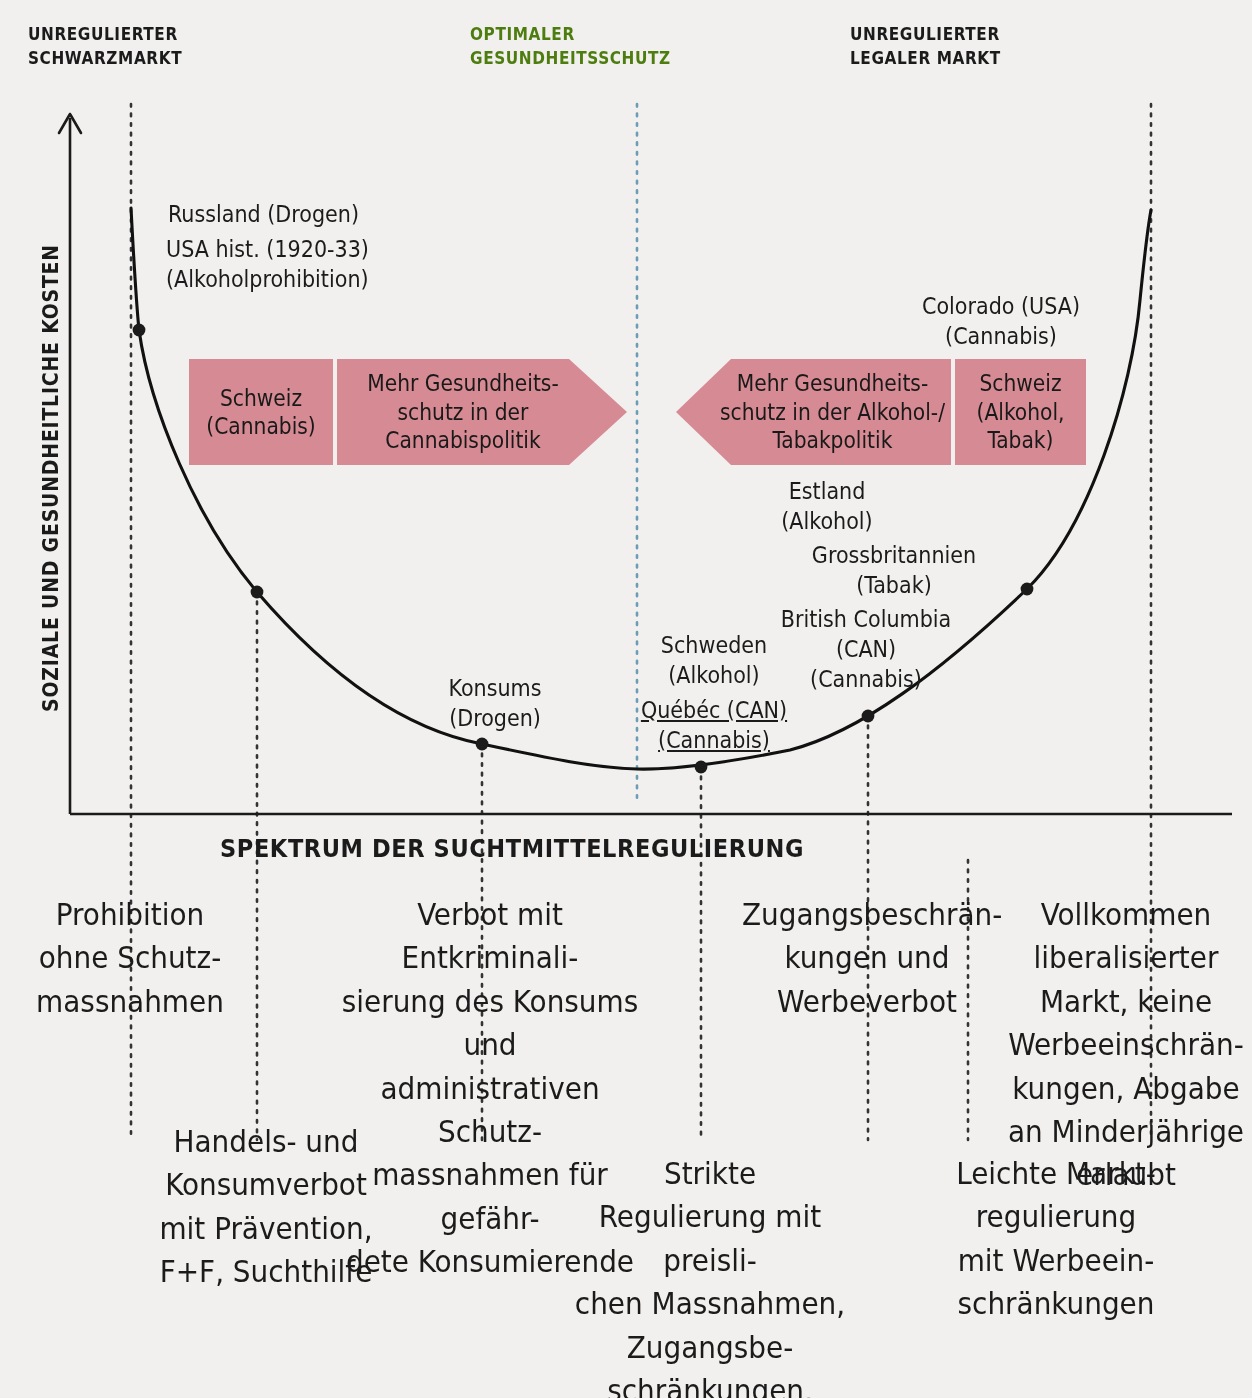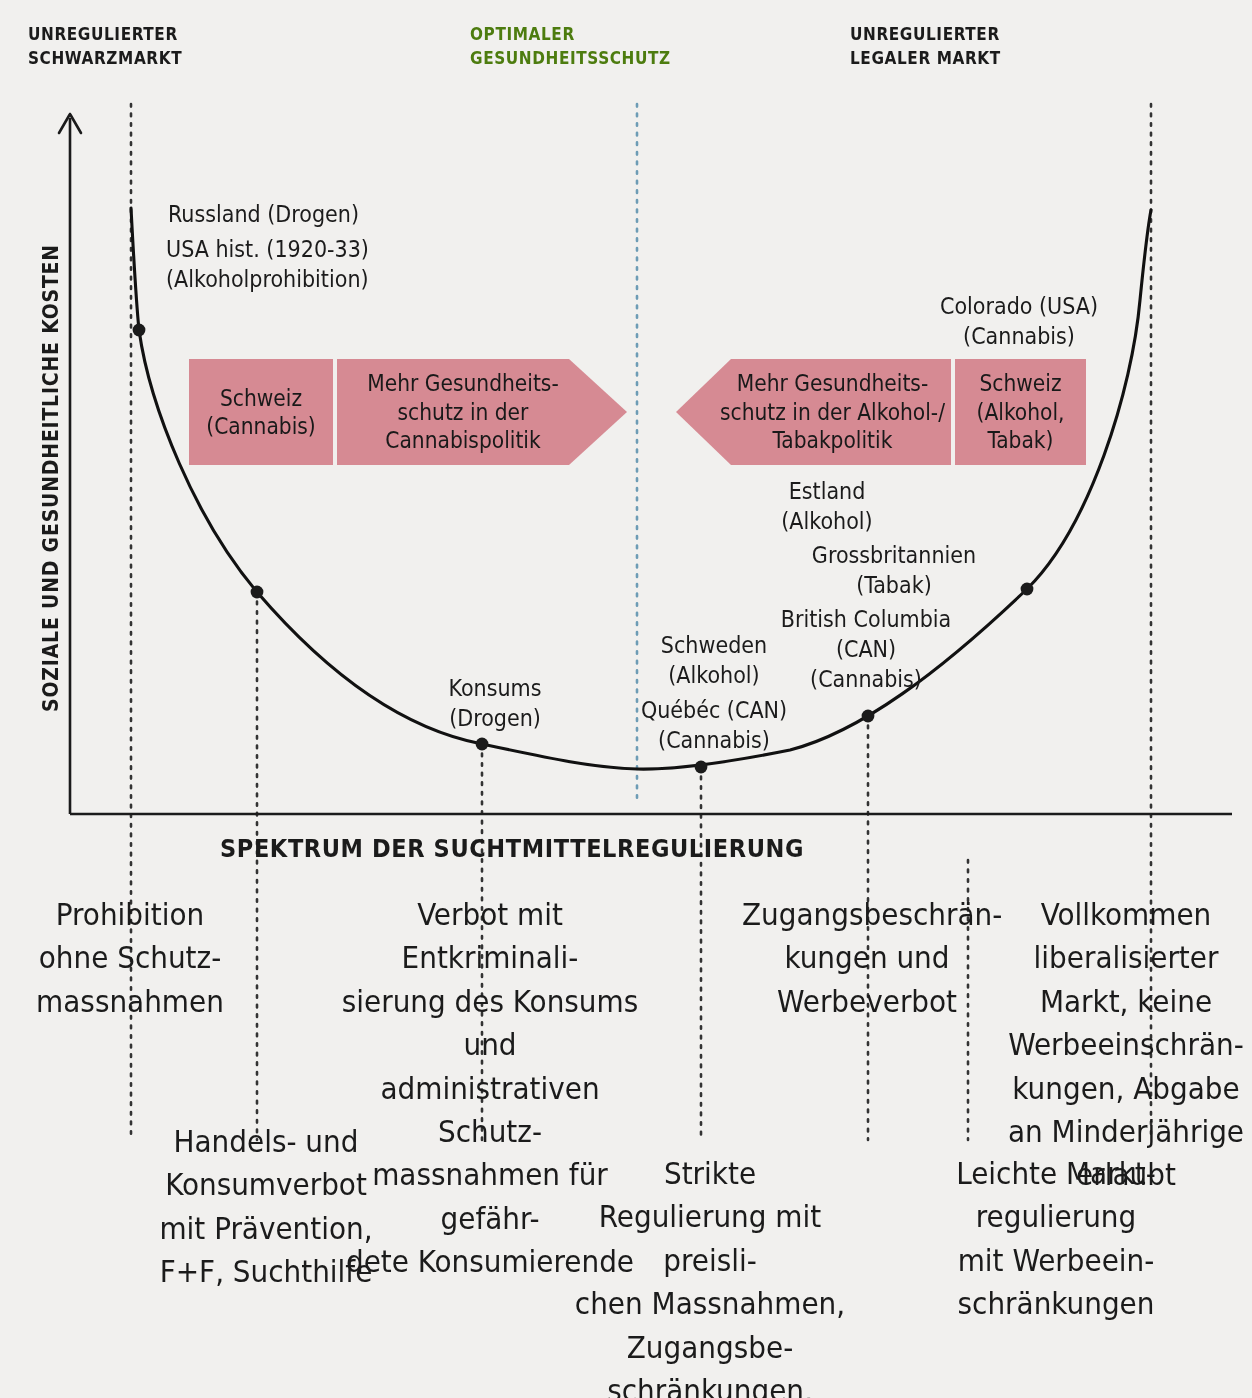--- a/index.html
+++ b/index.html
@@ -63,26 +63,26 @@
     position: absolute;
     font-size: 23px;
     line-height: 1.30;
     white-space: pre-line;
   }
   .ann.c { text-align: center; }
   .ann.l { text-align: left; }
 
   #ann-russland { left: 168px; top: 200px; text-align: left; }
   #ann-usa      { left: 166px; top: 235px; text-align: left; }
-  #ann-colorado { left: 879px; top: 292px; width: 280px; }
+  #ann-colorado { left: 861px; top: 292px; width: 280px; }
   #ann-estland  { left: 702px; top: 477px; width: 250px; text-align: center; }
   #ann-gb       { left: 744px; top: 541px; width: 300px; text-align: center; }
   #ann-bc       { left: 716px; top: 605px; width: 300px; text-align: center; }
   #ann-schweden { left: 600px; top: 631px; width: 228px; text-align: center; }
-  #ann-quebec   { left: 594px; top: 696px; width: 240px; text-align: center; }
+  #ann-quebec   { left: 594px; top: 696px; width: 240px; text-align: center; text-decoration: underline; }
   #ann-portugal { left: 372px; top: 674px; width: 246px; text-align: center; }
 
   
   .band { position: absolute; top: 359px; height: 106px; }
   .band-cell {
     position: absolute;
     top: 0; height: 106px;
     background: #d68a93;
     display: flex;
     align-items: center;

